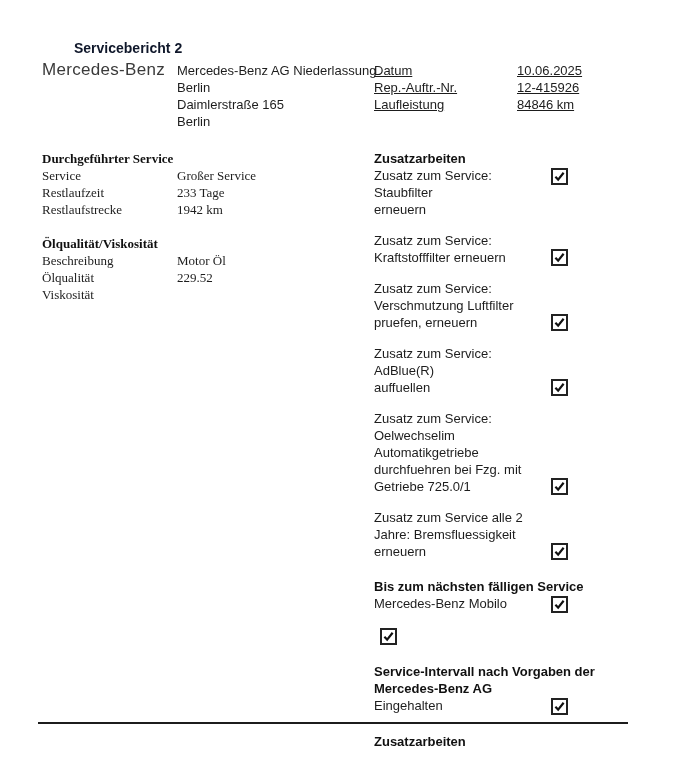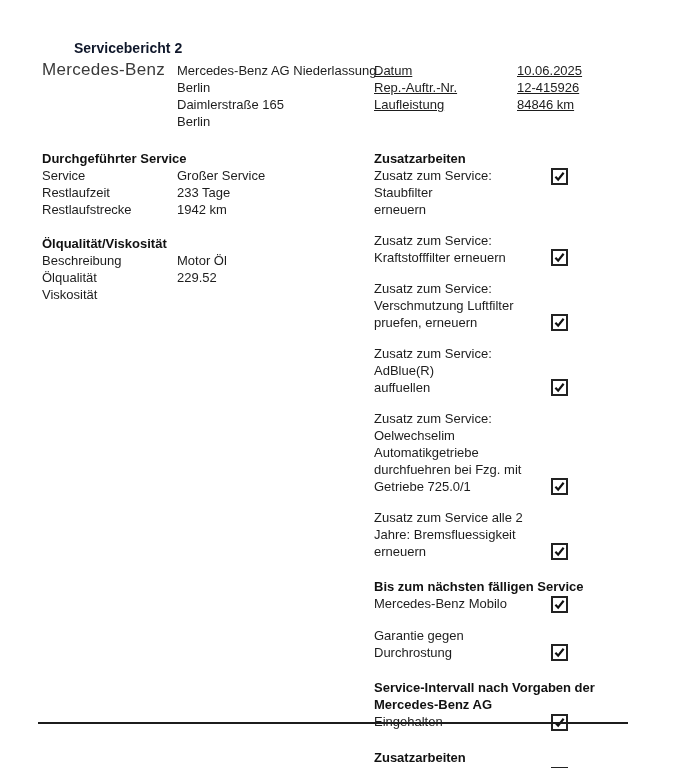--- a/index.html
+++ b/index.html
@@ -24,21 +24,21 @@
   }
   .address {
     position:absolute; left:177px; top:62px;
     white-space:pre-line;
   }
   .meta { position:absolute; left:374px; top:62px; width:278px;text-decoration:underline; }
   .meta-row { display:flex; }
   .meta-label { width:143px; flex:none; }
   .meta-value { flex:1; }
 
-  .left-col  { position:absolute; left:42px;  top:150px; width:310px; }
+  .left-col  { position:absolute; left:42px;  top:150px; width:310px;font-family:Liberation Serif, serif; }
   .right-col { position:absolute; left:374px; top:150px; width:278px; }
 
   .section-title { font-weight:bold; color:#111; white-space:pre-line; }
   .l-section + .l-section { margin-top:17px; }
   .kv-row { display:flex; }
   .kv-label { width:135px; flex:none; }
   .kv-value { flex:1; }
 
   .r-section + .r-section { margin-top:18px; }
   .check-item { display:flex; align-items:flex-start; }
@@ -189,21 +189,20 @@
       <div class="section-title">Bis zum nächsten fälligen Service</div>
       <div class="check-item">
         <span class="ci-label">Mercedes-Benz Mobilo</span>
         <span class="checkbox checked">
             <svg width="11" height="11" viewBox="0 0 16 16">
               <path d="M2 8.5 L6 12.5 L14 2.5" stroke="#111" stroke-width="3.2" fill="none"></path>
             </svg>
           </span>
       </div>
       <div class="check-item">
-        <span class="ci-label">Garantie gegen Durchrostung</span>
         <span class="checkbox checked">
             <svg width="11" height="11" viewBox="0 0 16 16">
               <path d="M2 8.5 L6 12.5 L14 2.5" stroke="#111" stroke-width="3.2" fill="none"></path>
             </svg>
           </span>
       </div>
     </div>
 
     <div class="r-section">
       <div class="section-title">Service-Intervall nach Vorgaben der
@@ -213,27 +212,19 @@
         <span class="checkbox checked">
             <svg width="11" height="11" viewBox="0 0 16 16">
               <path d="M2 8.5 L6 12.5 L14 2.5" stroke="#111" stroke-width="3.2" fill="none"></path>
             </svg>
           </span>
       </div>
     </div>
 
     <div class="r-section">
       <div class="section-title">Zusatzarbeiten</div>
-      <div class="check-item">
-        <span class="ci-label">Durchgeführt</span>
-        <span class="checkbox checked">
-            <svg width="11" height="11" viewBox="0 0 16 16">
-              <path d="M2 8.5 L6 12.5 L14 2.5" stroke="#111" stroke-width="3.2" fill="none"></path>
-            </svg>
-          </span>
-      </div>
     </div>
 
   </div>
 
   <div class="bottom-rule"></div>
 
 </div>
 
 </body></html>

